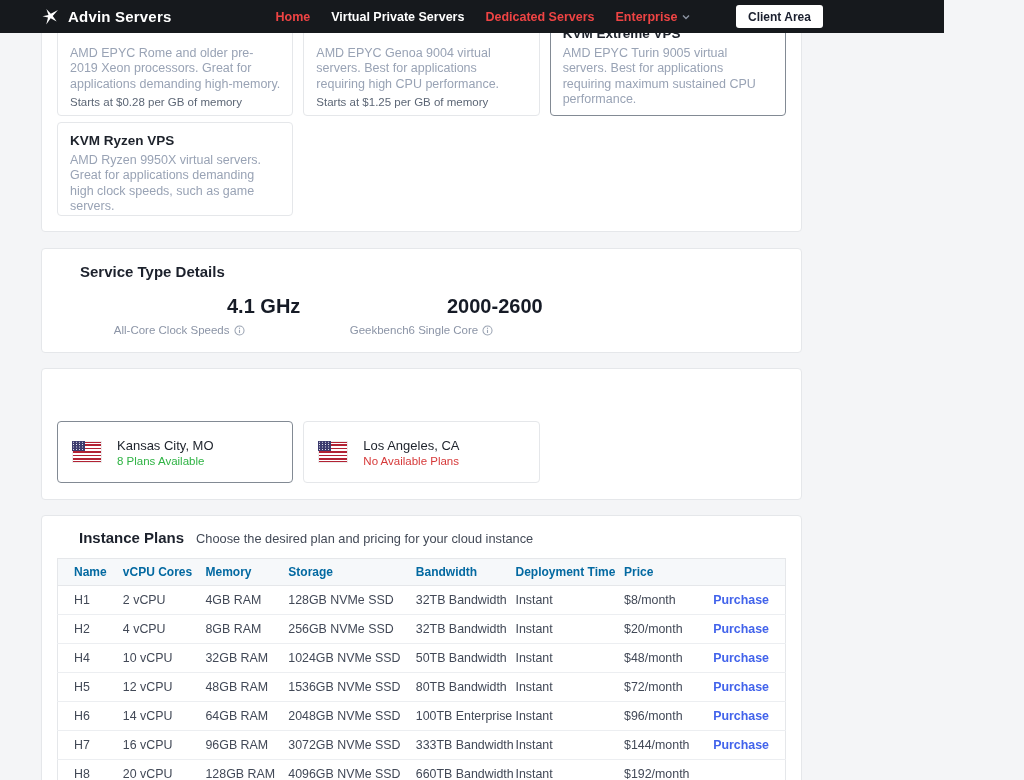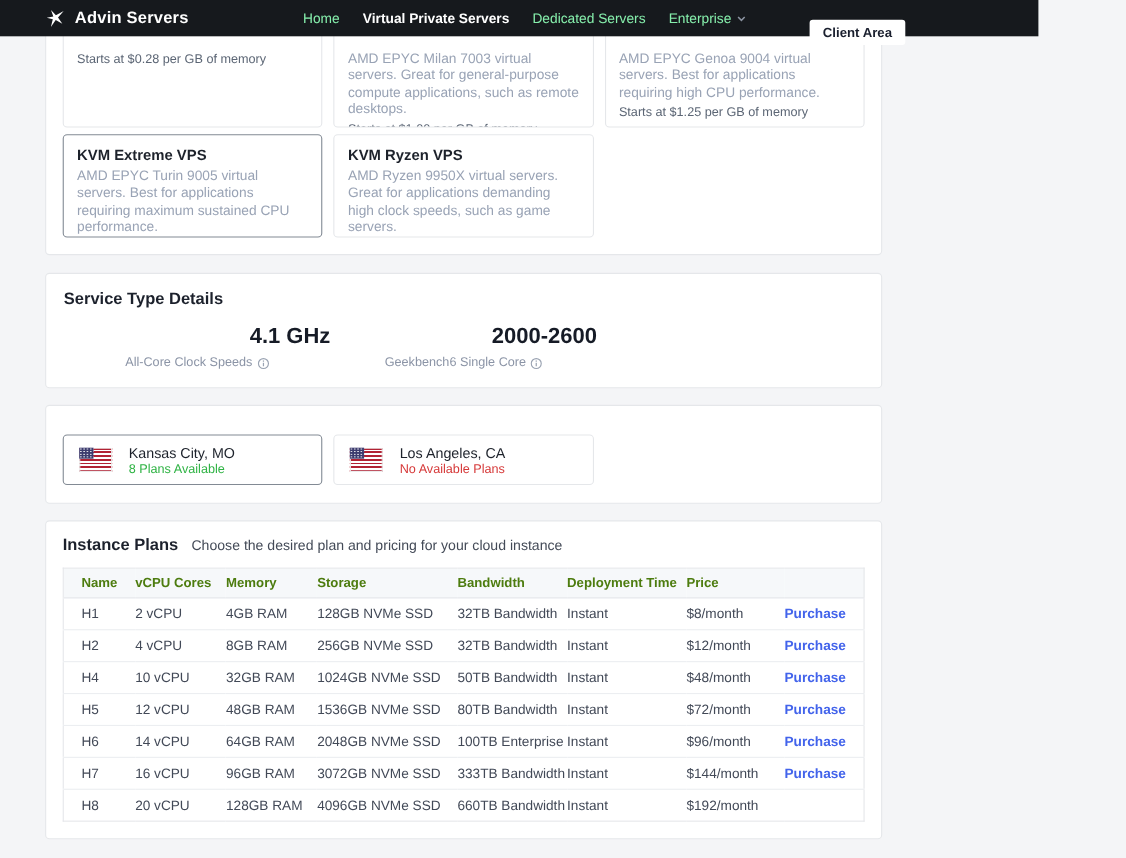--- a/index.html
+++ b/index.html
@@ -11,25 +11,25 @@
   }
   
   .navbar{
     position:absolute;top:0;left:0;width:944px;height:33px;
     background:#16191d;z-index:50;display:flex;align-items:center;
   }
   .brand{display:flex;align-items:center;gap:8px;margin-left:40px;cursor:pointer;}
   .brand-logo{width:20px;height:20px;display:block;}
   .brand-name{color:#ffffff;font-size:15px;font-weight:700;letter-spacing:.2px;}
   .nav-links{display:flex;align-items:center;gap:21px;margin-left:104px;}
-  .nav-link{color:#86efac;font-size:12.5px;font-weight:400;cursor:pointer;display:flex;align-items:center;gap:5px;white-space:nowrap;}
+  .nav-link{color:#ef4444;font-size:12.5px;font-weight:700;cursor:pointer;display:flex;align-items:center;gap:5px;white-space:nowrap;}
   .nav-link.active{color:#ffffff;font-weight:700;}
   .nav-link svg{margin-top:1px;}
   .client-btn{
-    position:absolute;left:736px;top:18px;height:23px;box-sizing:border-box;
+    position:absolute;left:736px;top:5px;height:23px;box-sizing:border-box;
     background:#ffffff;color:#1a1f2e;font-size:12px;font-weight:700;
     border:none;border-radius:3px;padding:0 12px;cursor:pointer;
     display:flex;align-items:center;
   }
   
   .main{position:absolute;left:41px;top:0;width:761px;}
   .card{
     background:#ffffff;border:1px solid #e5e7ea;border-radius:4px;
     box-sizing:border-box;
   }
@@ -39,49 +39,49 @@
   .svc-card{
     border:1px solid #e5e7ea;border-radius:4px;padding:10px 12px 8px 12px;
     box-sizing:border-box;cursor:pointer;background:#fff;overflow:hidden;
   }
   .svc-card.selected{border-color:#828a94;padding-left:12px;}
   .svc-title{height:18px;margin-bottom:2px;font-size:13.5px;font-weight:600;color:#1d222b;}
   .svc-desc{font-size:12.5px;line-height:15.4px;color:#99a3b5;}
   .svc-price{margin-top:4px;font-size:11.5px;color:#5c6675;}
   
   .sec-head{display:flex;align-items:baseline;gap:12px;}
-  .sec-title{font-size:15px;font-weight:700;color:#1c212c;white-space:nowrap;}
+  .sec-title{font-size:15px;font-weight:700;color:#1c212c;white-space:nowrap;margin-left:22px;}
   .sec-sub{font-size:12.8px;color:#434a57;}
   
   .details-section{margin-top:16px;padding:14px 16px 16px 16px;}
   .stats-row{display:grid;grid-template-columns:repeat(3,1fr);margin-top:15px;}
   .stat{text-align:right;}
   .stat-value{font-size:20px;font-weight:700;color:#161b26;}
   .stat-label{margin-top:6px;font-size:11.5px;color:#8b94a6;display:flex;align-items:center;justify-content:center;gap:4px;}
   .info-icon{display:inline-flex;cursor:pointer;}
   
   .region-section{margin-top:15px;padding:13px 15px 16px 15px;}
   .region-grid{display:grid;grid-template-columns:repeat(3,1fr);gap:10px;margin-top:13px;}
   .region-card{
-    border:1px solid #e5e7ea;border-radius:4px;height:46px;box-sizing:border-box;
-    display:flex;align-items:center;gap:15px;padding:0 14px;cursor:pointer;background:#fff;
+    border:1px solid #e5e7ea;border-radius:4px;height:62px;box-sizing:border-box;
+    display:flex;align-items:center;gap:15px;padding:0 14px;cursor:pointer;background:#fff;margin-top:26px;
   }
   .region-card.selected{border-color:#828a94;}
   .flag{width:30px;height:22px;flex:0 0 auto;position:relative;
     background:repeating-linear-gradient(#b22234 0 1.7px,#ffffff 1.7px 3.39px);
     box-shadow:0 0 0 1px #ececec inset;}
   .flag::before{content:'';position:absolute;top:0;left:0;width:13px;height:9.5px;background:#3c3b6e;
     background-image:radial-gradient(#fff 28%,transparent 34%);background-size:3px 2.4px;}
   .region-name{font-size:13px;color:#1d222b;}
   .region-status{font-size:11.5px;margin-top:2px;}
   
   .plans-section{margin-top:15px;padding:13px 15px 15px 15px;}
   table.plans{width:100%;border-collapse:collapse;margin-top:12px;border:1px solid #e5e7ea;}
   table.plans th{
-    background:#f6f8fa;text-align:left;font-size:12px;font-weight:700;color:#4d7c0f;
+    background:#f6f8fa;text-align:left;font-size:12px;font-weight:700;color:#0369a1;
     padding:6px 0;border-bottom:1px solid #e5e7ea;
   }
   table.plans td{
     font-size:12.4px;color:#424957;padding:7px 0;border-top:1px solid #eceef1;
     white-space:nowrap;
   }
   table.plans th:first-child, table.plans td:first-child{padding-left:16px;}
   td.deploy{color:#2fb344;}
   td.purchase{text-align:right;padding-right:16px !important;}
   td.purchase a{color:#4263eb;font-weight:600;text-decoration:none;cursor:pointer;font-size:12.4px;}
@@ -115,26 +115,22 @@
     </div>
   <button class="client-btn">Client Area</button>
 </div>
 
 <div class="main">
 
   <div class="card svc-section">
     <div class="svc-grid">
         <div class="svc-card">
           <div class="svc-title"></div>
+          <div class="svc-desc">AMD EPYC Rome and older pre-2019 Xeon processors. Great for applications demanding high-memory.</div>
           <div class="svc-price">Starts at $0.28 per GB of memory</div>
-        </div>
-        <div class="svc-card">
-          <div class="svc-title"></div>
-          <div class="svc-desc">AMD EPYC Milan 7003 virtual servers. Great for general-purpose compute applications, such as remote desktops.</div>
-          <div class="svc-price">Starts at $1.00 per GB of memory</div>
         </div>
         <div class="svc-card">
           <div class="svc-title"></div>
           <div class="svc-desc">AMD EPYC Genoa 9004 virtual servers. Best for applications requiring high CPU performance.</div>
           <div class="svc-price">Starts at $1.25 per GB of memory</div>
         </div>
         <div class="svc-card selected">
           <div class="svc-title">KVM Extreme VPS</div>
           <div class="svc-desc">AMD EPYC Turin 9005 virtual servers. Best for applications requiring maximum sustained CPU performance.</div>
         </div>
@@ -237,21 +233,21 @@
             <td>$8/month</td>
             <td class="purchase"><a href="#">Purchase</a></td>
           </tr>
           <tr>
             <td>H2</td>
             <td>4 vCPU</td>
             <td>8GB RAM</td>
             <td>256GB NVMe SSD</td>
             <td>32TB Bandwidth</td>
             <td class="deploy">Instant</td>
-            <td>$12/month</td>
+            <td>$20/month</td>
             <td class="purchase"><a href="#">Purchase</a></td>
           </tr>
           <tr>
             <td>H4</td>
             <td>10 vCPU</td>
             <td>32GB RAM</td>
             <td>1024GB NVMe SSD</td>
             <td>50TB Bandwidth</td>
             <td class="deploy">Instant</td>
             <td>$48/month</td>

